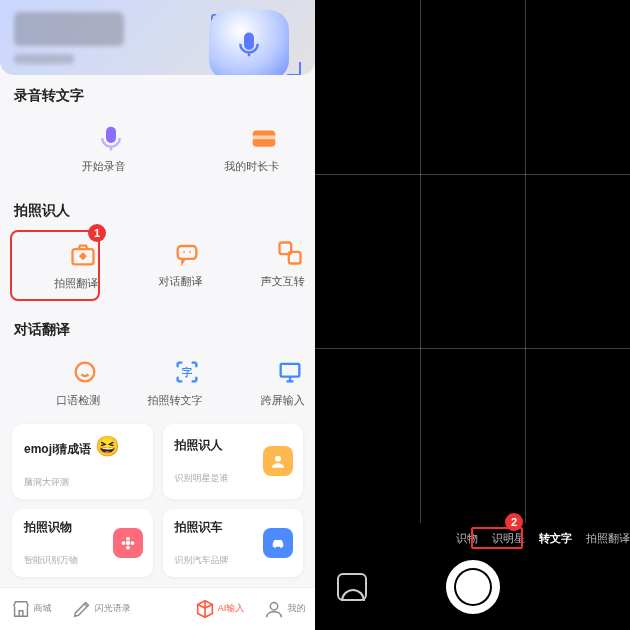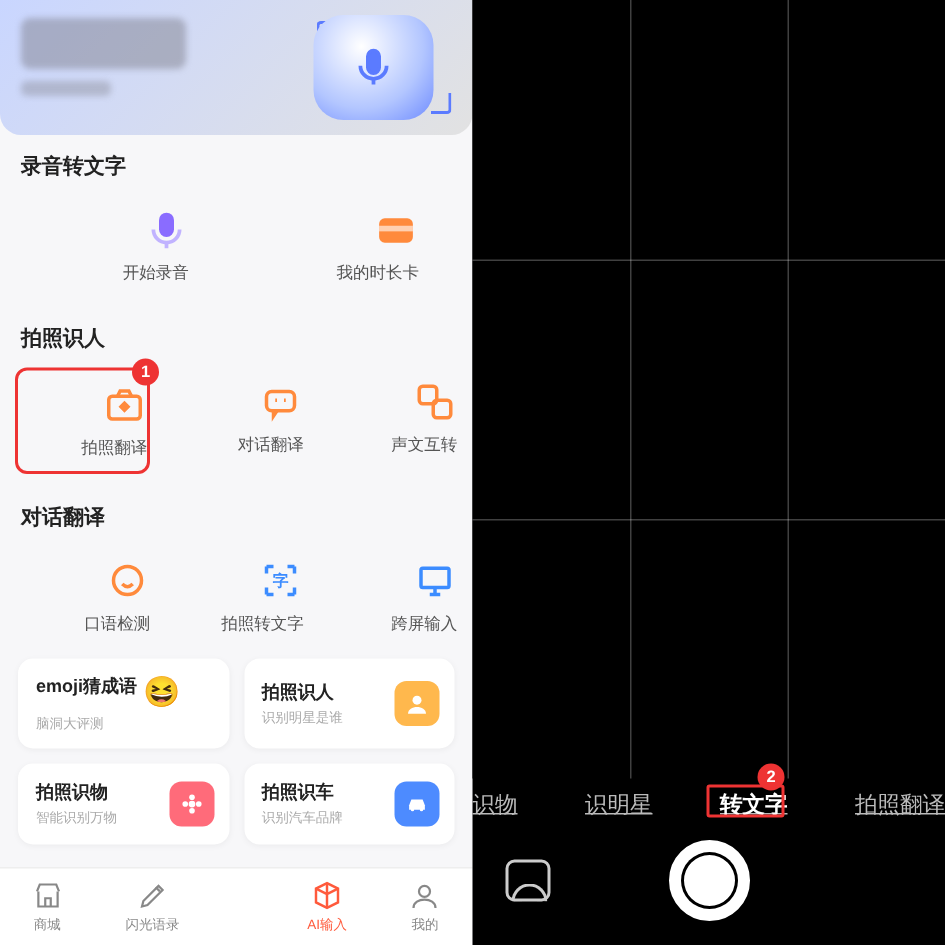--- a/index.html
+++ b/index.html
@@ -21,39 +21,39 @@
   .section-title { font-size: 14px; font-weight: 700; color: #222; padding: 12px 14px 6px; }
   .row3 { display: flex; justify-content: space-around; padding: 4px 4px 8px; }
   .item { width: 90px; display: flex; flex-direction: column; align-items: flex-end; gap: 6px; padding: 8px 0; border-radius: 8px; }
   .item .ico { width: 30px; height: 30px; display: flex; align-items: center; justify-content: center; }
   .item .lbl { font-size: 11px; color: #555; }
   .hl { border: 2px solid #e33; }
 
   .row2 { display: flex; gap: 10px; padding: 0 12px 10px; }
   .card { flex: 1; background: #fff; border-radius: 10px; padding: 10px 10px 10px 12px; display: flex; align-items: center; justify-content: space-between; box-shadow: 0 1px 4px rgba(0,0,0,.05); min-height: 54px; }
   .card .ct { display: flex; flex-direction: column; gap: 2px; }
-  .card .t { font-size: 12px; font-weight: 700; color: #222; display: flex; align-items: flex-start; gap: 4px; }
-  .card .s { font-size: 9px; color: #aaa; }
+  .card .t { font-size: 12px; font-weight: 700; color: #222; display: flex; align-items: flex-end; gap: 4px; }
+  .card .s { font-size: 9px; color: #aaa; margin-top: 16px; }
   .card .badge { width: 30px; height: 30px; border-radius: 8px; display: flex; align-items: center; justify-content: center; }
 
   .tabbar { margin-top: auto; height: 52px; background: #fff; display: flex; justify-content: space-around; align-items: center; border-top: 1px solid #eee; }
-  .tab { display: flex; flex-direction: column; align-items: center; gap: 2px; font-size: 9px; color: #888; text-align: right; }
+  .tab { display: flex; flex-direction: row; align-items: center; gap: 2px; font-size: 9px; color: #888; text-align: right; }
   .tab.active { color: #ff5a3c; margin-left: 44px; }
   .tab svg { width: 22px; height: 22px; }
 
   
   .camera-view { flex: 1; background: #000; position: relative; }
   .grid-line { position: absolute; background: rgba(255,255,255,.25); }
   .gv1 { left: 33.3%; top: 0; width: 1px; height: 100%; }
   .gv2 { left: 66.6%; top: 0; width: 1px; height: 100%; }
   .gh1 { top: 33.3%; left: 0; height: 1px; width: 100%; }
   .gh2 { top: 66.6%; left: 0; height: 1px; width: 100%; }
   .hl-r { position: absolute; border: 2px solid #e33; border-radius: 2px; }
 
-  .cam-modes { display: flex; justify-content: space-between; gap: 14px; padding: 8px 0 6px; font-size: 15px; color: #bbb; text-decoration: underline; }
+  .cam-modes { display: flex; justify-content: flex-end; gap: 14px; padding: 8px 0 6px; font-size: 11px; color: #bbb; }
   .cam-modes .mode.active { color: #fff; font-weight: 600; }
   .cam-controls { display: flex; align-items: center; justify-content: space-between; padding: 8px 22px 16px; }
   .gallery { width: 30px; height: 28px; border: 2px solid #ccc; border-radius: 6px; position: relative; }
   .gallery::after { content: ""; position: absolute; width: 20px; height: 10px; border: 2px solid #ccc; border-bottom: none; border-radius: 12px 12px 0 0; left: 2px; bottom: -2px; }
   .shutter { width: 54px; height: 54px; border-radius: 50%; border: 4px solid #fff; background: #fff; position: relative; }
   .shutter::after { content: ""; position: absolute; inset: 4px; border-radius: 50%; background: #fff; box-shadow: inset 0 0 0 2px #000; }
   .spacer30 { width: 30px; }
 
   .badge-num { position: absolute; width: 18px; height: 18px; border-radius: 50%; background: #e33; color: #fff; font-size: 11px; font-weight: 700; display: flex; align-items: center; justify-content: center; z-index: 5; }
 

